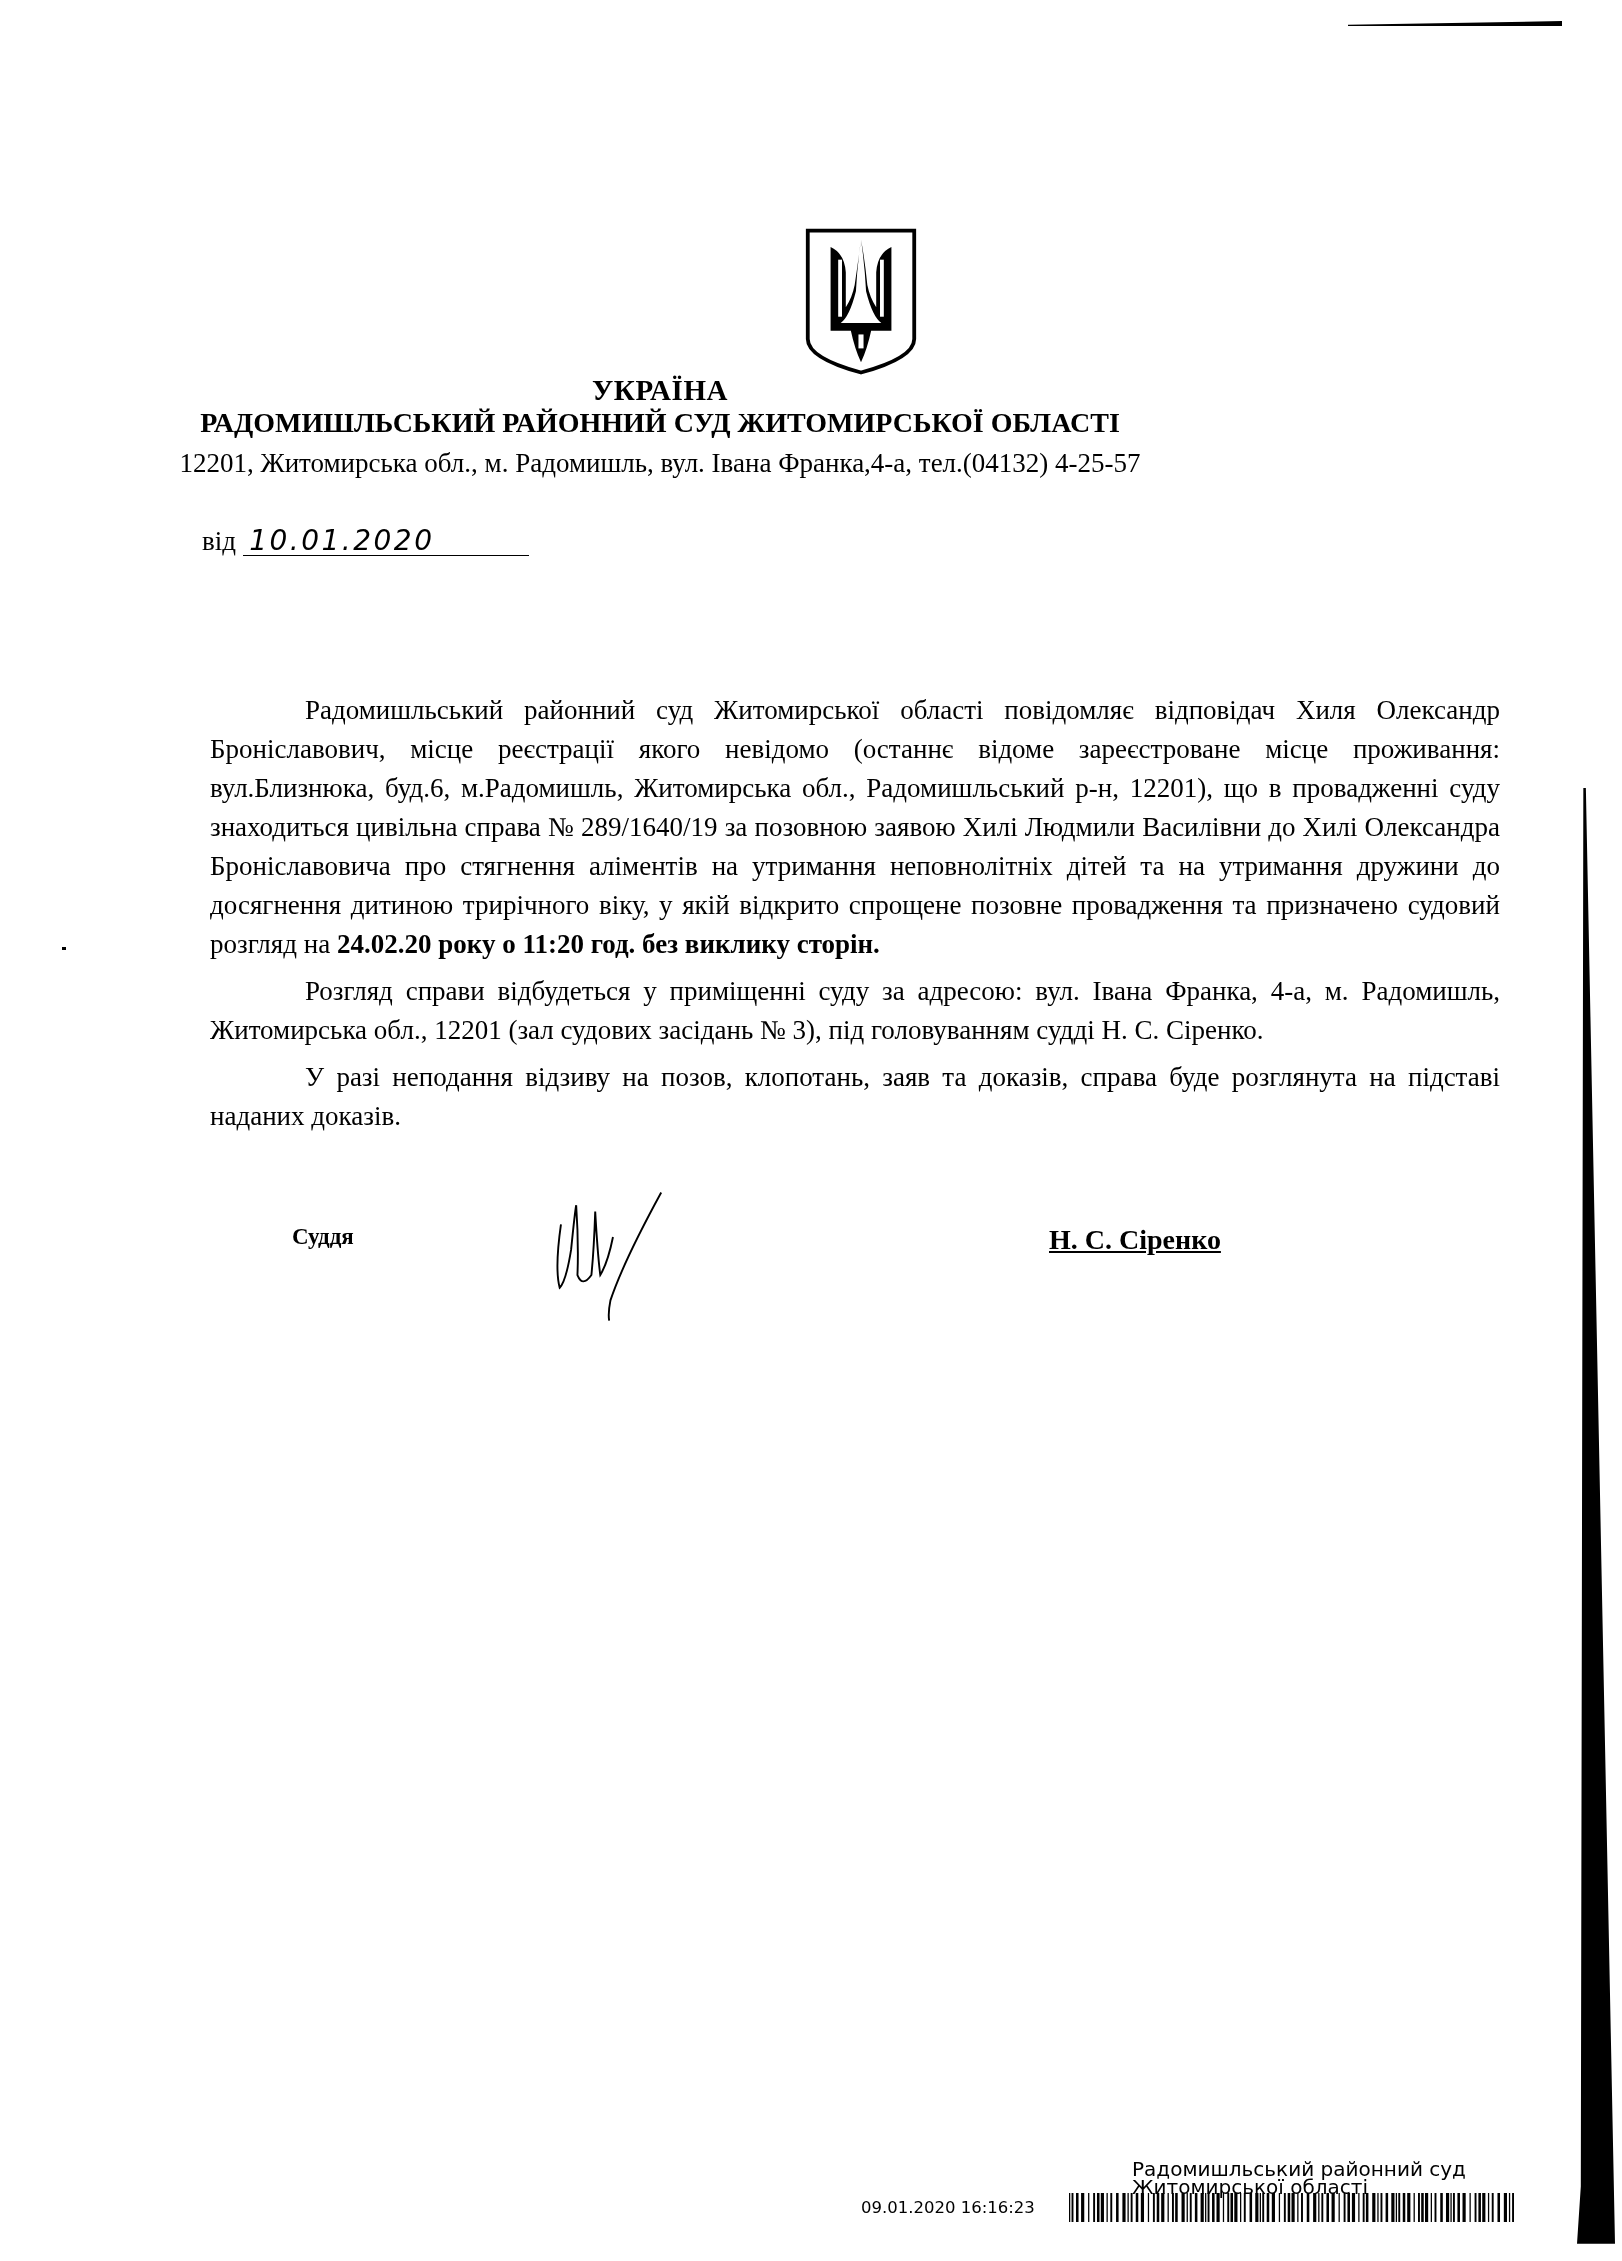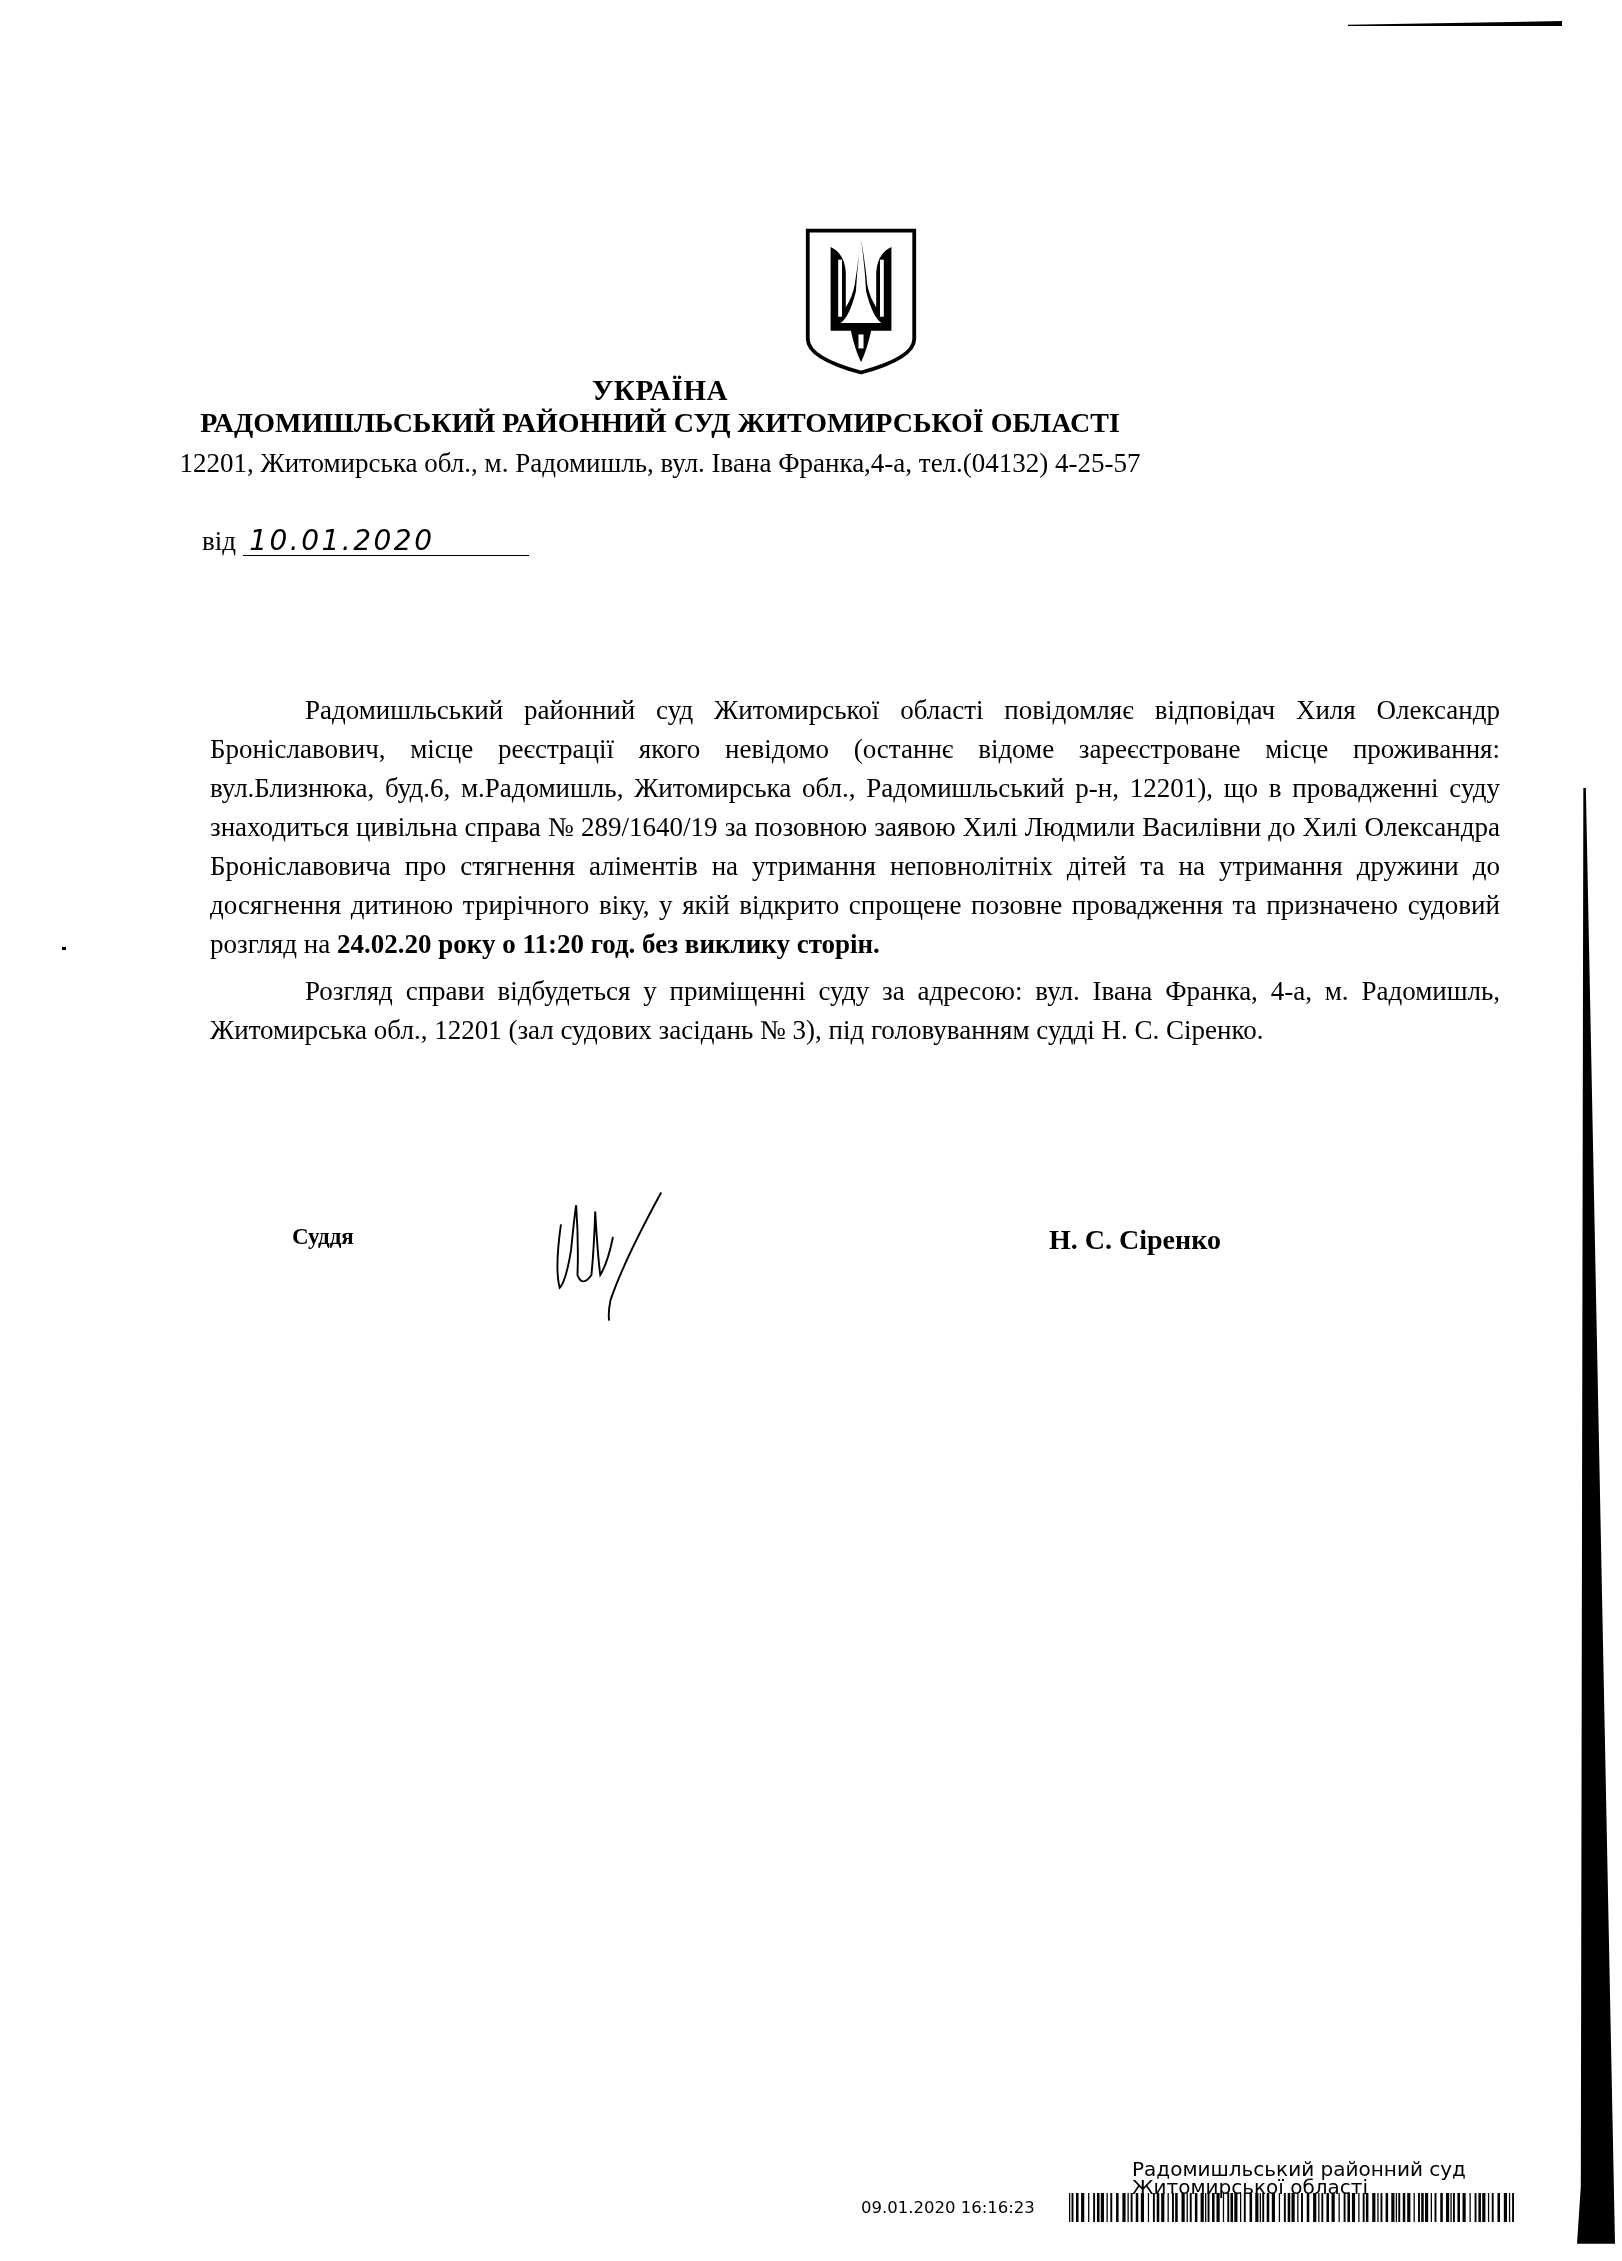--- a/index.html
+++ b/index.html
@@ -34,21 +34,21 @@
   
   #body-text {
     left: 202px; top: 683px; width: 1306px; font-size: 27px; line-height: 39px;
     text-align: justify;
   }
   #body-text p { margin: 8px; text-indent: 95px; }
   #body-text b { font-weight: bold; }
 
   
   #judge-label { left: 292px; top: 1224px; font-size: 23px; font-weight: bold; }
-  #judge-name { left: 1049px; top: 1224px; font-size: 28px; font-weight: bold; }
+  #judge-name { left: 1049px; top: 1224px; font-size: 28px; font-weight: bold; text-decoration: underline; }
   #signature { left: 547px; top: 1186px; width: 203px; height: 140px; }
 
   
   #stamp-court { left: 1132px; top: 2160px; width: 445px; text-align: left;
     font-family: "DejaVu Sans", sans-serif; font-size: 20px; line-height: 18px; }
   #stamp-datetime { left: 861px; top: 2198px; font-family: "DejaVu Sans", sans-serif;
     font-size: 16.5px; font-weight: normal; }
   #barcode { left: 1069px; top: 2193px; width: 445px; height: 29px; }
 </style>
 </head>
@@ -80,20 +80,21 @@
 <div id="ref-block" class="abs">
   <div>
     <span>від</span>
     <span id="date-handwritten" class="ul hand">10.01.2020</span>
   </div>
 </div>
 
 <div id="body-text" class="abs">
   <p><span>Радомишльський районний суд Житомирської області повідомляє відповідач Хиля Олександр Броніславович, місце реєстрації якого  невідомо (останнє відоме зареєстроване місце проживання: вул.Близнюка, буд.6, м.Радомишль, Житомирська обл., Радомишльський р-н, 12201), що в провадженні суду знаходиться цивільна справа № 289/1640/19 за позовною заявою Хилі Людмили Василівни до Хилі Олександра Броніславовича про стягнення аліментів на утримання неповнолітніх дітей та на утримання дружини до досягнення дитиною трирічного віку, у якій відкрито спрощене позовне провадження та призначено судовий розгляд на </span><b>24.02.20 року о 11:20 год. без виклику сторін.</b></p>
   <p>Розгляд справи відбудеться у приміщенні суду за адресою: вул. Івана Франка, 4-а, м. Радомишль, Житомирська обл., 12201 (зал судових засідань № 3), під головуванням судді  Н. С. Сіренко.</p>
+  <p>У разі неподання відзиву на позов, клопотань, заяв та доказів, справа буде розглянута на підставі наданих доказів.</p>
 </div>
 
 <div id="judge-label" class="abs">Суддя</div>
 <svg id="signature" class="abs" viewBox="0 0 320 220">
   <path d="M22,60 Q12,130 20,160 Q30,150 38,100 Q44,40 46,30 Q50,90 48,140 Q56,160 70,140 Q74,100 76,40 Q80,110 84,140 Q96,120 104,80" fill="none" stroke="#000" stroke-width="3"></path>
   <path d="M180,10 Q120,120 100,180 Q96,200 98,212" fill="none" stroke="#000" stroke-width="3"></path>
 </svg>
 <div id="judge-name" class="abs">Н. С. Сіренко</div>
 
 <div id="stamp-court" class="abs">

